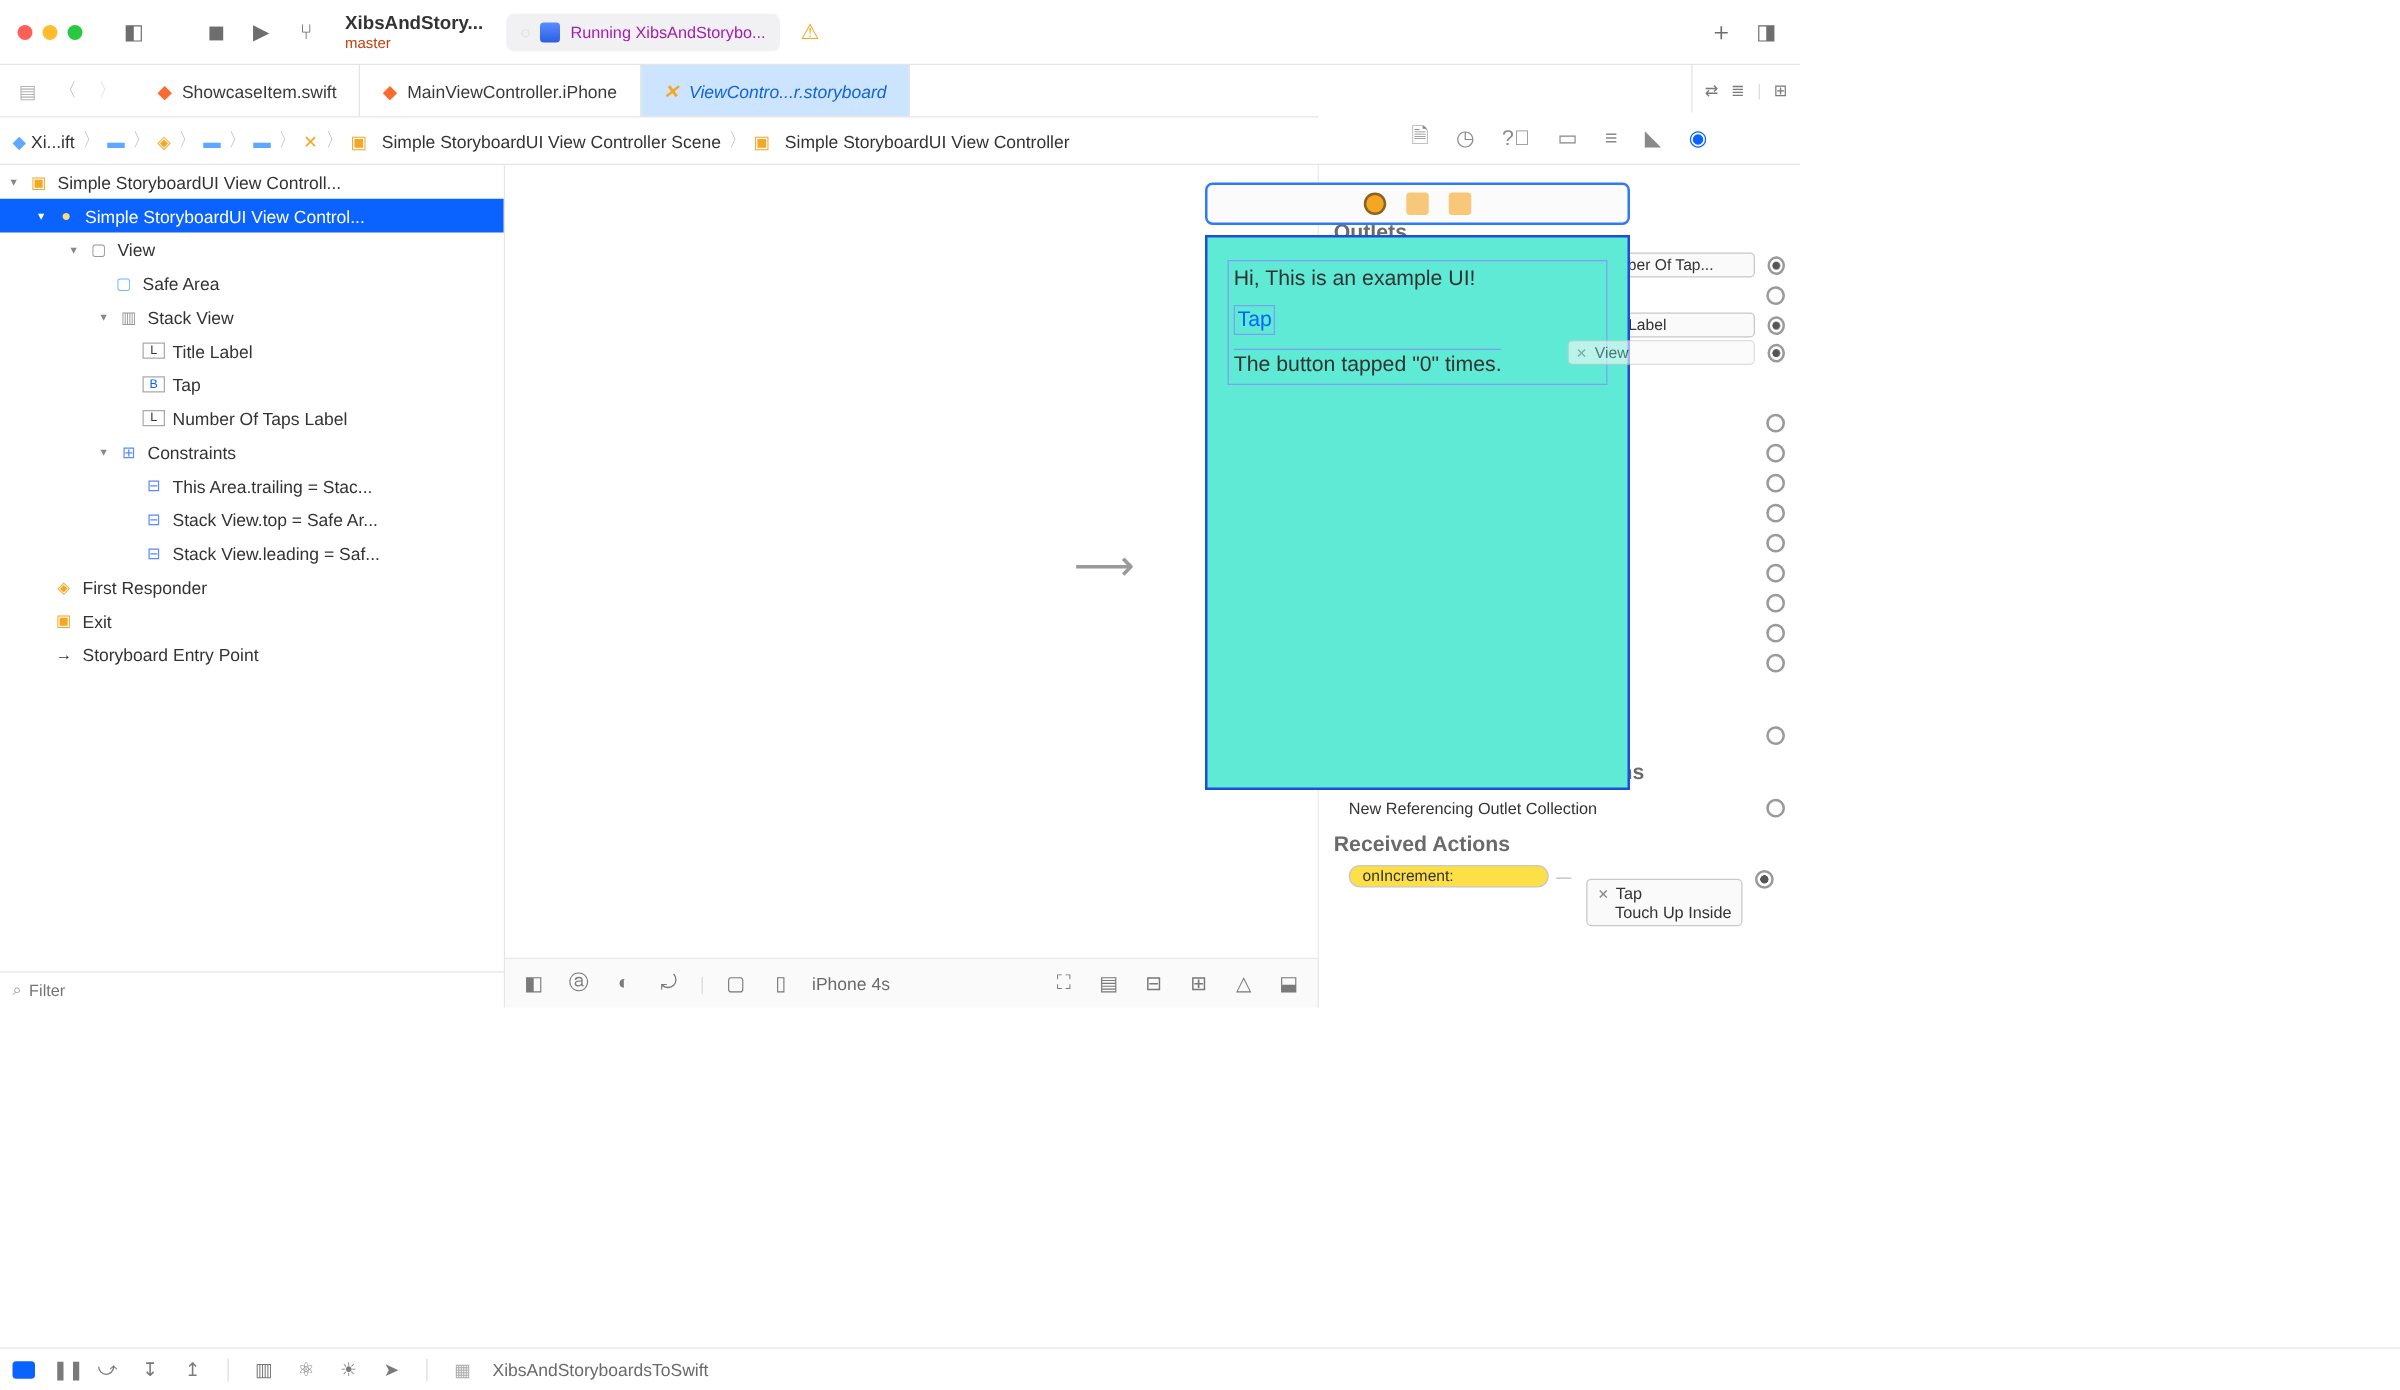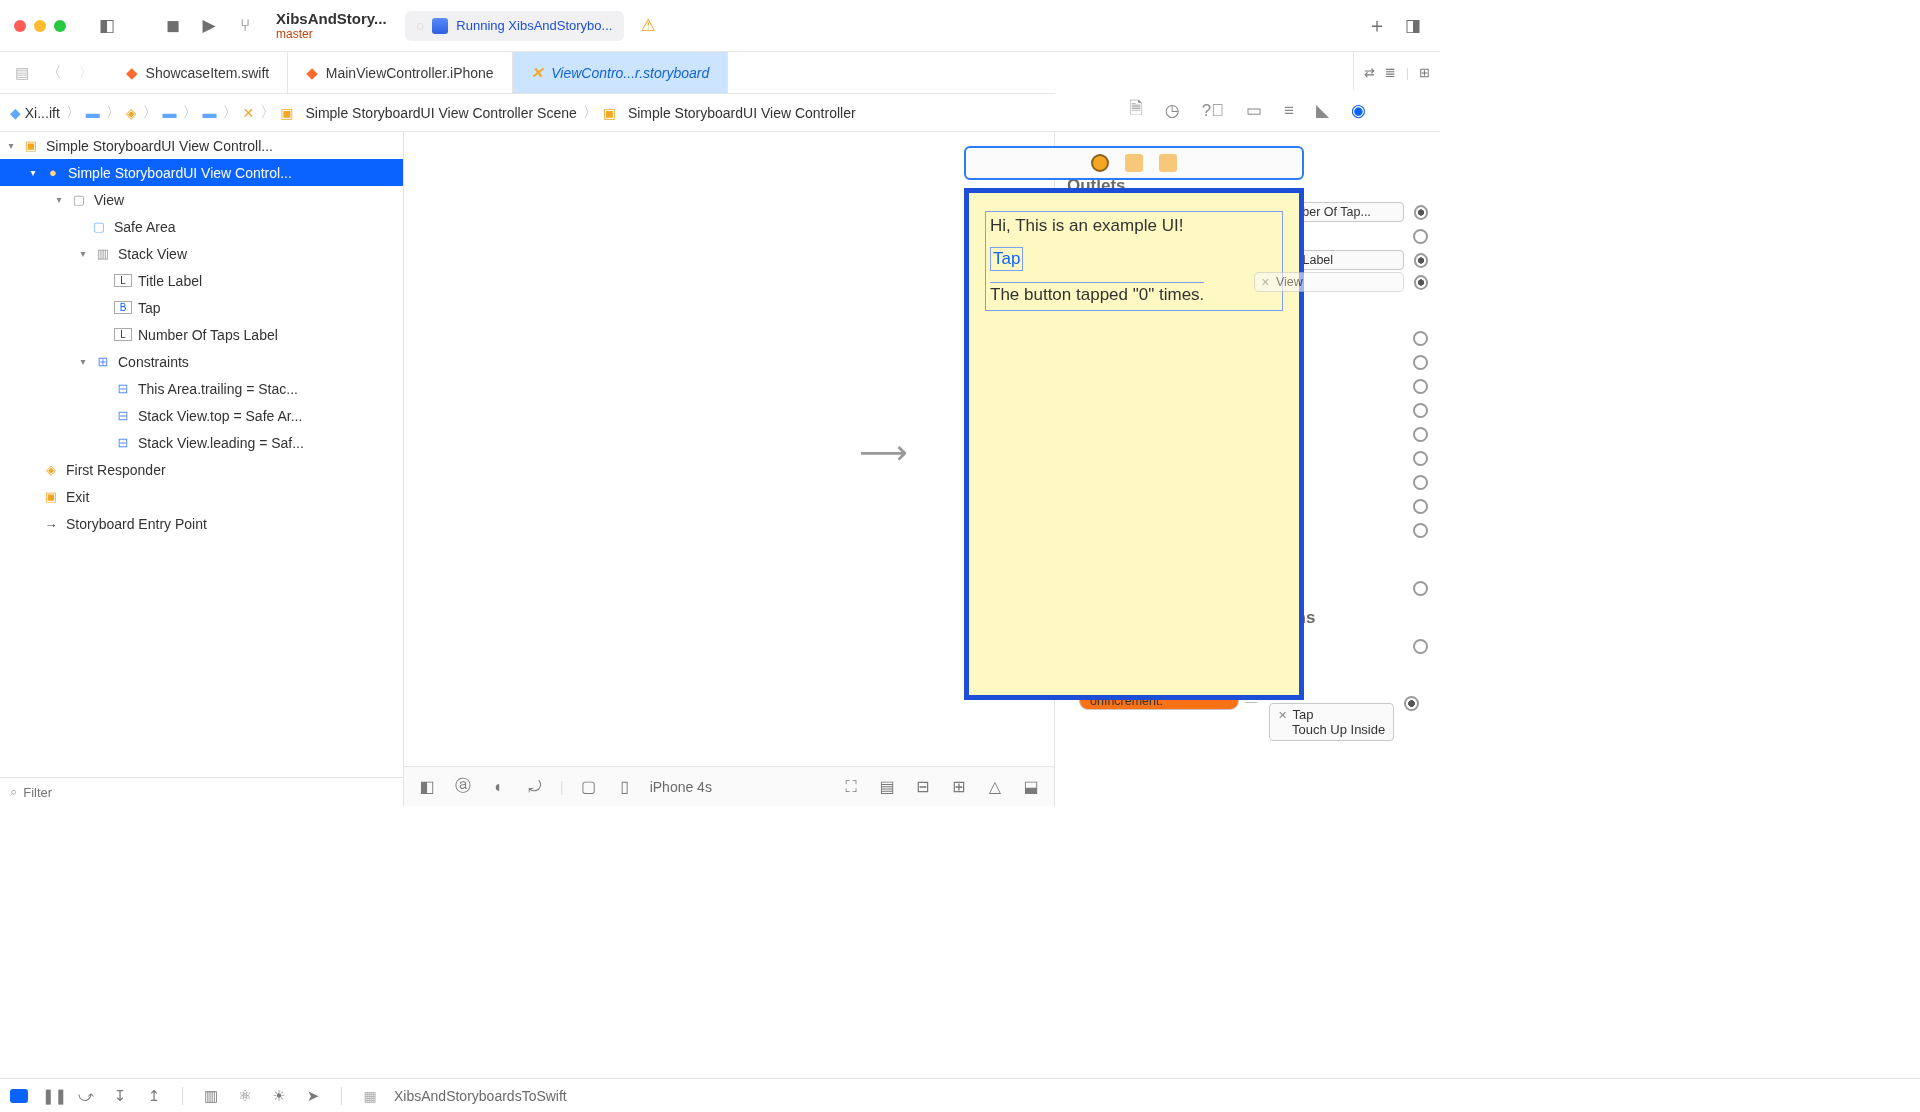--- a/index.html
+++ b/index.html
@@ -10,21 +10,21 @@
 .traffic { display: flex; gap: 8px; margin-right: 18px; }
 .traffic span { width: 12px; height: 12px; border-radius: 50%; }
 .tl-red { background: #ff5f57; }
 .tl-yellow { background: #febc2e; }
 .tl-green { background: #28c840; }
 .tb-icon { width: 26px; height: 26px; display: inline-flex; align-items: center; justify-content: center; color: #6e6e6e; font-size: 17px; border-radius: 5px; }
 .title-area { display: flex; flex-direction: column; margin-left: 8px; margin-right: 8px; }
 .title-proj { font-weight: 600; font-size: 15px; }
 .title-branch { font-size: 12px; color: #c2410c; }
 .status-pill { display: flex; align-items: center; gap: 8px; background: #f1f1f3; border-radius: 6px; padding: 4px 12px; height: 30px; max-width: 320px; }
-.status-pill .label { font-size: 13px; color: #1d4ed8; white-space: nowrap; overflow: hidden; text-overflow: ellipsis; }
+.status-pill .label { font-size: 13px; color: #a21caf; white-space: nowrap; overflow: hidden; text-overflow: ellipsis; }
 .hammer { width: 16px; height: 16px; background: linear-gradient(#5a8cff,#2d5fe0); border-radius: 3px; display: inline-block; }
 .tb-spacer { flex: 1; }
 .warn-icon { color: #f5a623; font-size: 17px; margin-left: 6px; }
 
 
 .tabbar { height: 42px; display: flex; align-items: stretch; border-bottom: 1px solid #e5e5e5; }
 .tabbar .nav { display: flex; align-items: center; gap: 8px; padding: 0 10px; }
 .nav-btn { width: 24px; height: 24px; display: inline-flex; align-items: center; justify-content: center; color: #b5b5b5; font-size: 15px; }
 .tab { display: flex; align-items: center; padding: 0 18px; gap: 8px; font-size: 14px; color: #3a3a3a; border-right: 1px solid #e5e5e5; }
 .tab.active { background: #cde4ff; color: #1264d6; font-style: italic; }
@@ -52,40 +52,40 @@
 .node.sel .ic, .node.sel .disc { color: #fff; }
 .filter { border-top: 1px solid #e5e5e5; padding: 6px 10px; display: flex; align-items: center; gap: 6px; color: #999; }
 .filter input { border: none; outline: none; flex: 1; font-size: 13px; color: #555; }
 
 
 .canvas-wrap { flex: 1; background: #fafafa; display: flex; flex-direction: column; }
 .canvas { flex: 1; position: relative; background: #fff; }
 .device-top { position: absolute; left: 560px; top: 14px; width: 340px; height: 34px; border: 2px solid #2f7af7; border-radius: 6px; background: #fbfbfb; display: flex; align-items: center; justify-content: center; gap: 16px; }
 .device-top .sq { width: 18px; height: 18px; background: #f5a623; border-radius: 3px; }
 .device-top .sq.dim { opacity: .6; }
-.device { position: absolute; left: 560px; top: 56px; width: 340px; height: 512px; border: 5px solid #1d4ed8; background: #fef9c3; }
+.device { position: absolute; left: 560px; top: 56px; width: 340px; height: 444px; border: 2px solid #1d4ed8; background: #5eead4; }
 .stack { position: absolute; left: 16px; right: 16px; top: 18px; border: 1px solid #7f9ff7; }
 .stack .row { padding: 4px 4px; font-size: 17px; border-bottom: 1px dashed transparent; }
 .stack .title { font-weight: 500; }
 .stack .btn { color: #0a62ff; display: inline-block; border: 1px solid #7f9ff7; padding: 1px 2px; margin: 2px 0; }
 .stack .count { border-top: 1px solid #7f9ff7; display: inline-block; padding-top: 2px; }
 .arrow-in { position: absolute; left: 455px; top: 300px; color: #9a9a9a; font-size: 34px; }
 .canvas-toolbar { height: 40px; border-top: 1px solid #e5e5e5; display: flex; align-items: center; padding: 0 12px; gap: 14px; color: #6a6a6a; font-size: 14px; }
 .canvas-toolbar .spacer { flex: 1; }
 .ctb-ic { width: 22px; text-align: center; font-size: 16px; color: #7a7a7a; }
 
 
 .inspector { width: 386px; border-left: 1px solid #e5e5e5; display: flex; flex-direction: column; }
 .insp-tabs { height: 42px; display: flex; align-items: center; justify-content: center; gap: 22px; color: #8a8a8a; font-size: 17px; border-bottom: 1px solid #e5e5e5; position: relative; margin-top: -42px; background: #fff; }
 .insp-tabs .active { color: #0a62ff; }
 .insp-body { flex: 1; overflow: auto; padding: 8px 12px 12px 12px; }
 .sect-h { font-weight: 700; font-size: 17px; color: #6a6a6a; margin: 8px 0 6px 0; }
 .rowline { display: flex; align-items: center; height: 24px; gap: 8px; font-size: 13px; color: #333; padding-left: 12px; }
 .rowline .circ { margin-left: auto; width: 15px; height: 15px; border: 2px solid #9a9a9a; border-radius: 50%; }
-.pill { border: 1px solid #c8c8c8; border-radius: 11px; padding: 1px 10px; background: #f97316; white-space: nowrap; overflow: hidden; text-overflow: ellipsis; font-size: 12.5px; }
+.pill { border: 1px solid #c8c8c8; border-radius: 11px; padding: 1px 10px; background: #fde047; white-space: nowrap; overflow: hidden; text-overflow: ellipsis; font-size: 12.5px; }
 .conn { display: flex; align-items: center; gap: 6px; margin: 2px 0 2px 12px; }
 .conn .dash { width: 12px; border-top: 1px solid #bbb; }
 .conn .x { color: #888; font-size: 11px; margin-right: 2px; }
 .conn .dest { border: 1px solid #c8c8c8; border-radius: 4px; padding: 2px 6px; display: flex; align-items: center; gap: 4px; min-width: 150px; background: #fafafa; font-size: 12.5px; }
 .conn .circ { width: 15px; height: 15px; border: 2px solid #9a9a9a; border-radius: 50%; margin-left: 4px; }
 .conn .circ.filled { background: radial-gradient(circle, #555 40%, transparent 45%); }
 .recv-box { border: 1px solid #c8c8c8; border-radius: 4px; margin-left: 6px; padding: 3px 8px; background: #fafafa; margin-top: 11px; }
 
 
 .debugbar { position: absolute; bottom: 0; left: 0; right: 0; height: 34px; border-top: 1px solid #e5e5e5; display: flex; align-items: center; padding: 0 10px; gap: 14px; color: #6a6a6a; font-size: 14px; background: #fff; }

